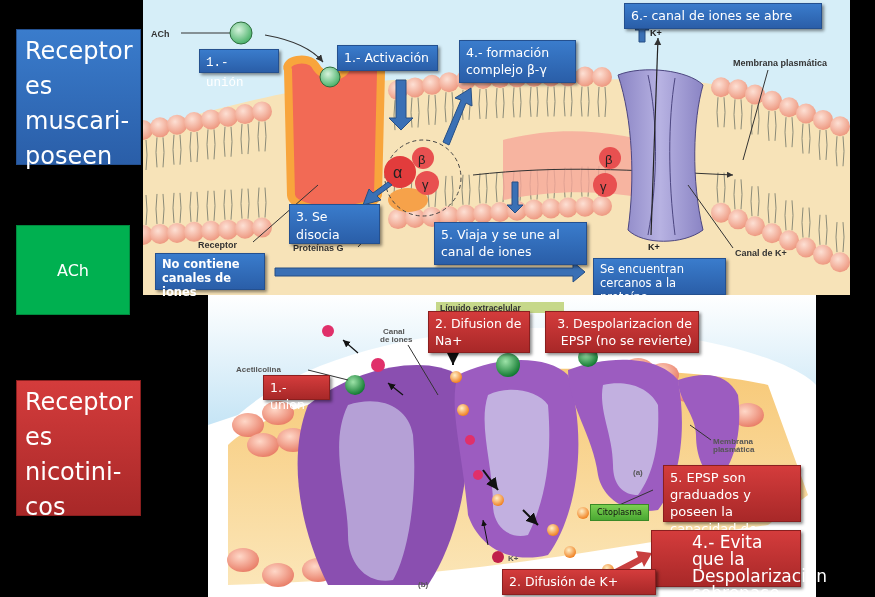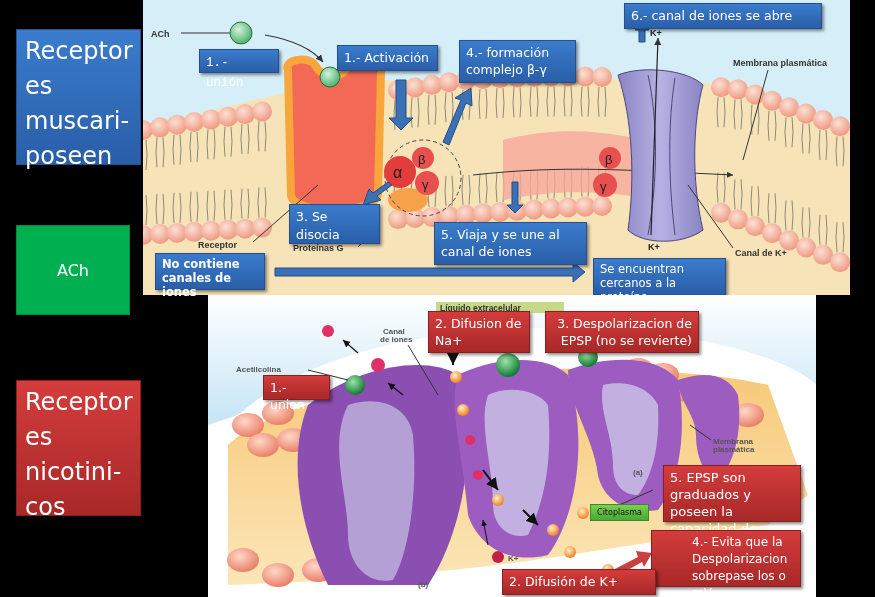--- a/index.html
+++ b/index.html
@@ -336,20 +336,20 @@
 </div>
 <div class="abs red-box lbl" style="left:545px;top:311px;width:154px;height:42px;text-align:right;">
   <div>3. Despolarizacion de</div>
   <div>EPSP (no se revierte)</div>
 </div>
 <div class="abs red-box lbl" style="left:663px;top:465px;width:138px;height:57px;font-size:13px;">
   <div>5. EPSP son</div>
   <div>graduados y poseen la</div>
   <div>capacidad de suma</div>
 </div>
-<div class="abs red-box lbl" style="left:651px;top:530px;width:150px;height:57px;font-size:12px;padding-left:40px;">
+<div class="abs red-box lbl" style="left:651px;top:530px;width:150px;height:57px;font-size:17px;padding-left:40px;">
   <div>4.- Evita que la</div>
   <div>Despolarizacion</div>
   <div>sobrepase los o mV</div>
 </div>
 <div class="abs red-box lbl" style="left:502px;top:569px;width:154px;height:26px;line-height:18px;">
   <span>2. Difusión de K+</span>
 </div>
 
 </body></html>

